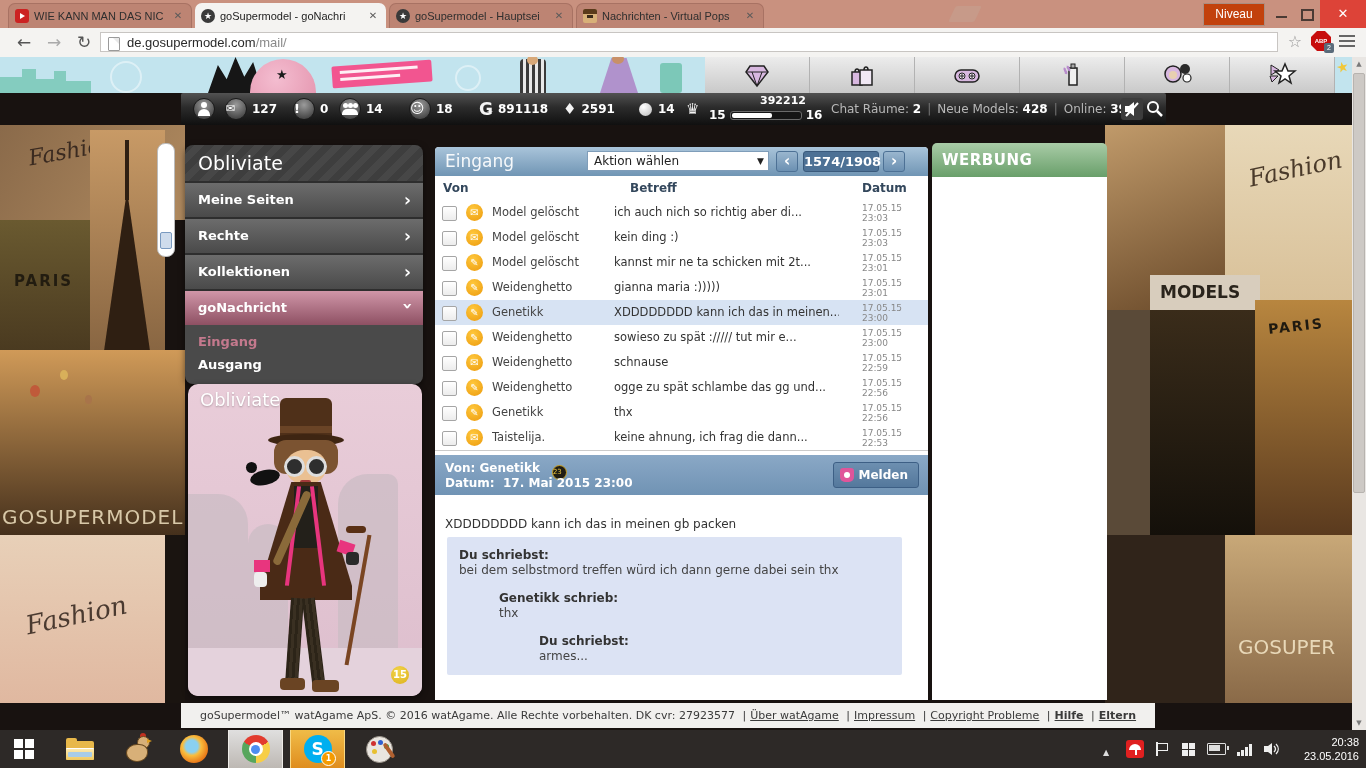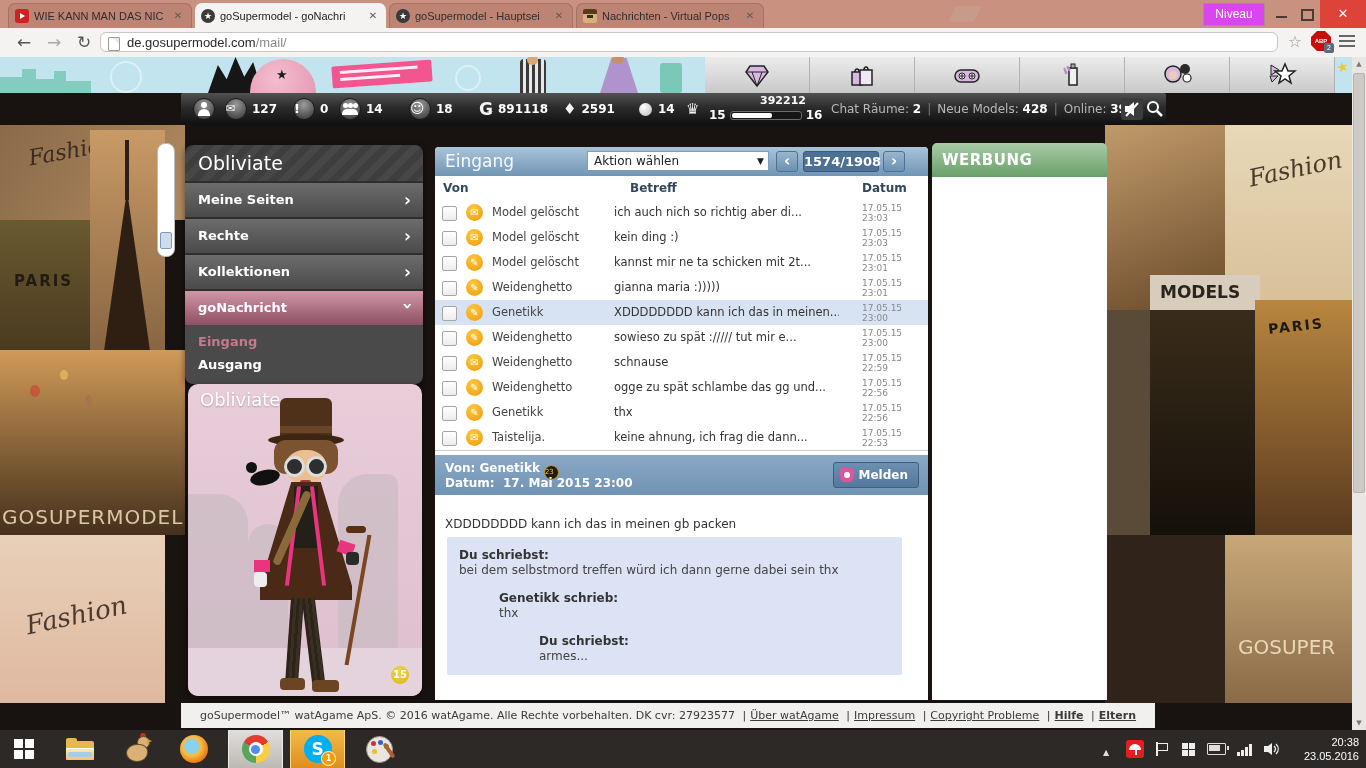--- a/index.html
+++ b/index.html
@@ -14,32 +14,32 @@
   .t-close::before{content:"✕"}
   .favicon{width:14px;height:14px;flex:0 0 14px;position:relative}
   .fav-yt{background:#cc2222;border-radius:3px}
   .fav-yt::before{content:"";position:absolute;left:5px;top:4px;border-left:5px solid #fff;border-top:3px solid transparent;border-bottom:3px solid transparent}
   .fav-gsm{background:#3a3a3a;border-radius:7px;color:#fff;font-size:9px;line-height:14px;text-align:center}
   .fav-gsm::before{content:"★"}
   .fav-vp{background:#d8b078;border-radius:2px;overflow:hidden}
   .fav-vp::before{content:"";position:absolute;left:0;top:0;width:14px;height:5px;background:#5a3a1a}
   .fav-vp::after{content:"";position:absolute;left:4px;top:6px;width:6px;height:3px;background:#3a2a1a}
   #newtab-btn{position:absolute;left:952px;top:6px;width:26px;height:16px;background:#c79a89;transform:skewX(-25deg);border-radius:2px}
-  #niveau-btn{position:absolute;left:1203px;top:3px;width:60px;height:21px;background:#d946ef;border:1px solid #ab8d80;border-radius:1px;color:#fff;font-family:"Liberation Sans",sans-serif;font-size:12px;text-align:center;line-height:20px}
+  #niveau-btn{position:absolute;left:1203px;top:3px;width:60px;height:21px;background:#c2410c;border:1px solid #ab8d80;border-radius:1px;color:#fff;font-family:"Liberation Sans",sans-serif;font-size:12px;text-align:center;line-height:20px}
   .winctl{position:absolute;top:0;height:28px;text-align:center;color:#4a3a34}
   #win-min{left:1268px;width:26px}#win-min::before{content:"";display:inline-block;width:11px;height:2px;background:#4a3a34;margin-top:16px}
   #win-max{left:1294px;width:26px}#win-max::before{content:"";display:inline-block;width:9px;height:8px;border:2px solid #4a3a34;margin-top:9px}
   #win-close{left:1320px;width:46px;background:#dd4338;color:#fff;font-size:13px;line-height:28px}
   #win-close::before{content:"✕"}
   #toolbar{position:absolute;left:0;top:28px;width:1366px;height:29px;background:#f4f3f1;border-bottom:1px solid #d8d4d1}
   .navbtn{position:absolute;top:30px;width:24px;height:24px;font-size:17px;line-height:24px;text-align:center;color:#555}
   .i-back::before{content:"←"}
   .i-fwd::before{content:"→";color:#aaa}
   .i-reload::before{content:"↻"}
-  #urlbar{position:absolute;left:100px;top:32px;width:1178px;height:20px;background:#fff;border:1px solid #c8c5c2;border-radius:6px;font-family:"Liberation Sans",sans-serif;font-size:13px;line-height:20px;color:#2a2a2a;padding-left:26px;box-sizing:border-box}
+  #urlbar{position:absolute;left:100px;top:32px;width:1178px;height:20px;background:#fff;border:1px solid #c8c5c2;border-radius:0;font-family:"Liberation Sans",sans-serif;font-size:13px;line-height:20px;color:#2a2a2a;padding-left:26px;box-sizing:border-box}
   #urlbar .doc-icon{position:absolute;left:7px;top:4px;width:10px;height:12px;background:#fff;border:1px solid #9a9a9a;border-radius:1px}
   #urlbar .doc-icon::before{content:"";position:absolute;right:0;top:0;border:3px solid #e8e8e8;border-left-color:transparent;border-bottom-color:transparent}
   #urlbar .path{color:#8a8a8a}
   #star-btn{position:absolute;left:1284px;top:30px;width:22px;height:24px;font-size:16px;color:#9a9a9a;text-align:center;line-height:24px}
   #star-btn::before{content:"☆"}
   #abp-btn{position:absolute;left:1311px;top:31px;width:20px;height:20px;background:#c70d0d;border-radius:4px;clip-path:polygon(30% 0,70% 0,100% 30%,100% 70%,70% 100%,30% 100%,0 70%,0 30%);color:#fff;font-size:6px;font-weight:bold;text-align:center;line-height:20px;font-family:"Liberation Sans",sans-serif}
   #abp-badge{position:absolute;left:1324px;top:43px;width:10px;height:10px;background:#5a6b7a;color:#fff;font-size:7px;line-height:10px;text-align:center;border-radius:2px;font-family:"Liberation Sans",sans-serif}
   #menu-btn{position:absolute;left:1338px;top:33px;width:18px;height:18px}
   #menu-btn i{display:block;width:16px;height:2px;background:#666;margin:2px 0 3px 1px}
   
@@ -117,21 +117,21 @@
   .cb{position:absolute;left:7px;top:6px;width:13px;height:13px;background:linear-gradient(#fff,#ececec);border:1px solid #a5a5a5;border-radius:2px}
   .micon{position:absolute;left:31px;top:4px;width:17px;height:17px;border-radius:50%;background:radial-gradient(circle at 40% 30%,#ffc83d,#ec9a0c);color:#fff;font-size:10px;text-align:center;line-height:17px}
   .mfrom{position:absolute;left:57px;top:5px;width:132px;font-size:11.5px;color:#444;white-space:nowrap;overflow:hidden}
   .msub{position:absolute;left:179px;top:5px;width:225px;font-size:11.5px;color:#333;white-space:nowrap;overflow:hidden}
   .mdate{position:absolute;left:427px;top:3px;font-size:9px;line-height:10px;color:#888}
   .mdate span{display:block}
   
   #detail-head{position:absolute;left:0;top:308px;width:493px;height:40px;background:linear-gradient(#8aa8c6,#7093b4);color:#fff;font-size:12px;font-weight:bold}
   #detail-head .l1{position:absolute;left:10px;top:6px}
   #detail-head .l2{position:absolute;left:10px;top:21px}
-  #from-badge{display:inline-block;width:13px;height:13px;border-radius:50%;background:#201d14;border:1px solid #c9a227;color:#eec63e;font-size:7px;font-weight:normal;text-align:left;line-height:13px;vertical-align:-2px;margin-left:4px}
+  #from-badge{display:inline-block;width:13px;height:13px;border-radius:50%;background:#201d14;border:1px solid #c9a227;color:#eec63e;font-size:7px;font-weight:normal;text-align:left;line-height:13px;vertical-align:-2px;margin-left:12px}
   #report-btn{position:absolute;right:9px;top:7px;height:26px;padding:0 10px 0 6px;background:linear-gradient(#6d8fb0,#54789c);border:1px solid #3d5f85;border-radius:3px;color:#fff;font-size:12px;font-weight:bold;line-height:24px;box-sizing:border-box}
   #report-shield{display:inline-block;width:14px;height:14px;background:#e0559a;border-radius:3px 3px 5px 5px;position:relative;vertical-align:-3px;margin-right:5px}
   #report-shield::before{content:"";position:absolute;left:4px;top:4px;width:6px;height:6px;border-radius:50%;background:#fff}
   #msg-body{position:absolute;left:10px;top:370px;font-size:12px;color:#333}
   #quote-box{position:absolute;left:12px;top:390px;width:455px;height:138px;background:#dce3f4;border-radius:2px;padding:11px 12px;box-sizing:border-box;font-size:12px;color:#444}
   .quote b{color:#333}
   .quote{margin-bottom:13px;line-height:15px}
   .q1{margin-left:40px}
   .q2{margin-left:80px}
   

